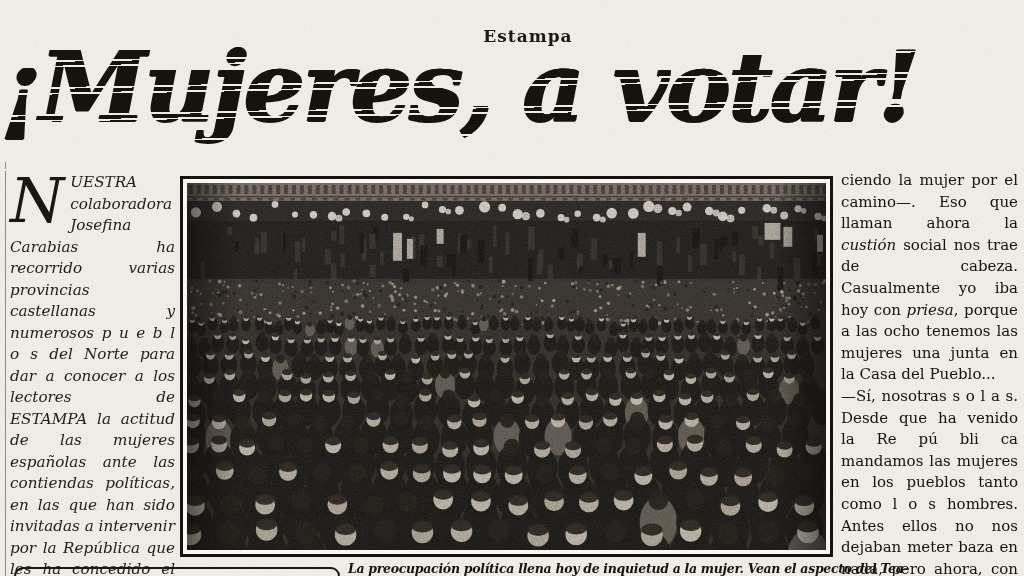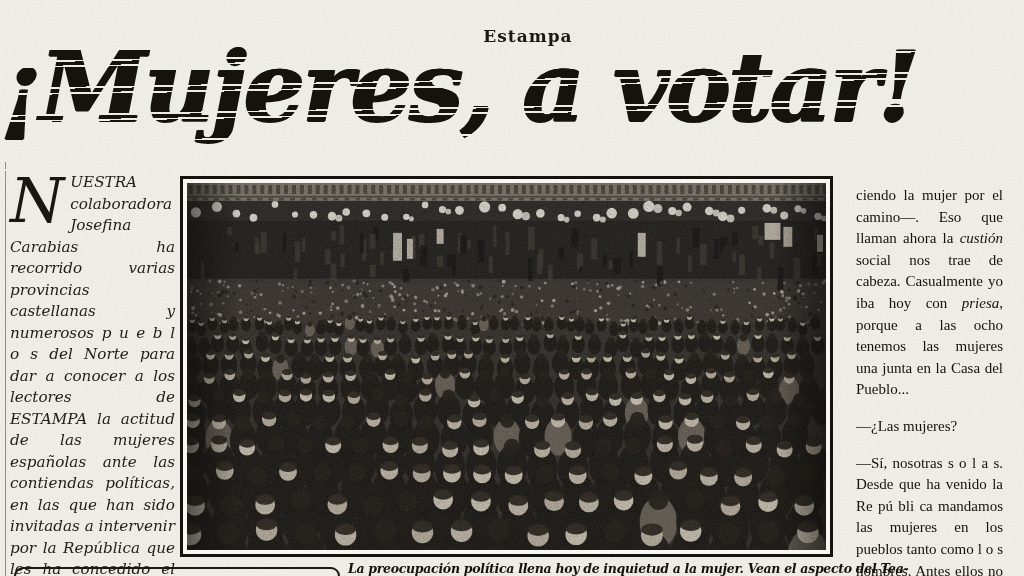--- a/index.html
+++ b/index.html
@@ -17,21 +17,21 @@
               transparent 17.4px 27px);}
   .masthead{position:absolute;top:26px;left:16px;width:100%;text-align:center;z-index:3;
             font-size:17px;font-weight:bold;letter-spacing:1px;color:#1d1a15;}
   
   .left-col{position:absolute;left:10px;top:172px;width:165px;font-style:italic;
             font-size:15.2px;line-height:21.5px;text-align:justify;color:#221d17;}
   .left-col p{margin:0;}
   .dropcap{float:left;font-size:62px;line-height:48px;padding:5px 6px 0 0;color:#1b1712;}
   .right-col{position:absolute;left:841px;top:170px;width:177px;
              font-size:15px;line-height:21.6px;text-align:justify;color:#17130e;}
-  .right-col p{margin:15px;font-family:Liberation Serif, serif;}
+  .right-col p{margin:0;}
   .it{font-style:italic;}
   .left-rule{position:absolute;left:5px;top:162px;width:1px;height:414px;background:rgba(70,63,56,.55);}
   
   .photo-frame{position:absolute;left:180px;top:176px;width:653px;height:381px;box-sizing:border-box;
                background:#fdfcf8;border:3px solid #17140f;padding:4px;}
   .photo-inner{width:100%;height:100%;background:#2b2723;overflow:hidden;}
   .photo-inner svg{display:block;width:100%;height:100%;}
   
   .caption{position:absolute;left:348px;top:561px;width:508px;text-align:center;white-space:nowrap;
            font-size:12.5px;font-weight:bold;font-style:italic;letter-spacing:-.3px;color:#16120d;}
@@ -1535,21 +1535,20 @@
             <rect x="0" y="0" width="645" height="368" fill="#000" filter="url(#grainA)" opacity="0.28"></rect>
             <rect x="0" y="0" width="645" height="368" filter="url(#grainB)" opacity="0.16"></rect>
           </g>
         <rect x="0" y="0" width="645" height="368" fill="url(#sideVig)"></rect>
       </svg>
     </div>
   </div>
 
   <div class="right-col">
       <p><span>ciendo la mujer por el camino—. Eso que llaman ahora la </span><span class="it">custión</span><span> social nos trae de cabeza. Casualmente yo iba hoy con </span><span class="it">priesa</span><span>, porque a las ocho tenemos las mujeres una junta en la Casa del Pueblo...</span></p>
-      <p><span>—¿Las mujeres?</span></p>
       <p><span>—Sí, nosotras s o l a s. Desde que ha venido la Re pú bli ca mandamos las mujeres en los pueblos tanto como l o s hombres. Antes ellos no nos dejaban meter baza en nada, pero ahora, con el </span></p>
     </div>
 
   <div class="caption">La preocupación política llena hoy de inquietud a la mujer. Vean el aspecto del Tea-</div>
 
   <div class="bottom-box"></div>
 
   <svg class="noise" width="1024" height="576">
     <rect width="1024" height="576" filter="url(#grainA)" opacity="0.045"></rect>
   </svg>

